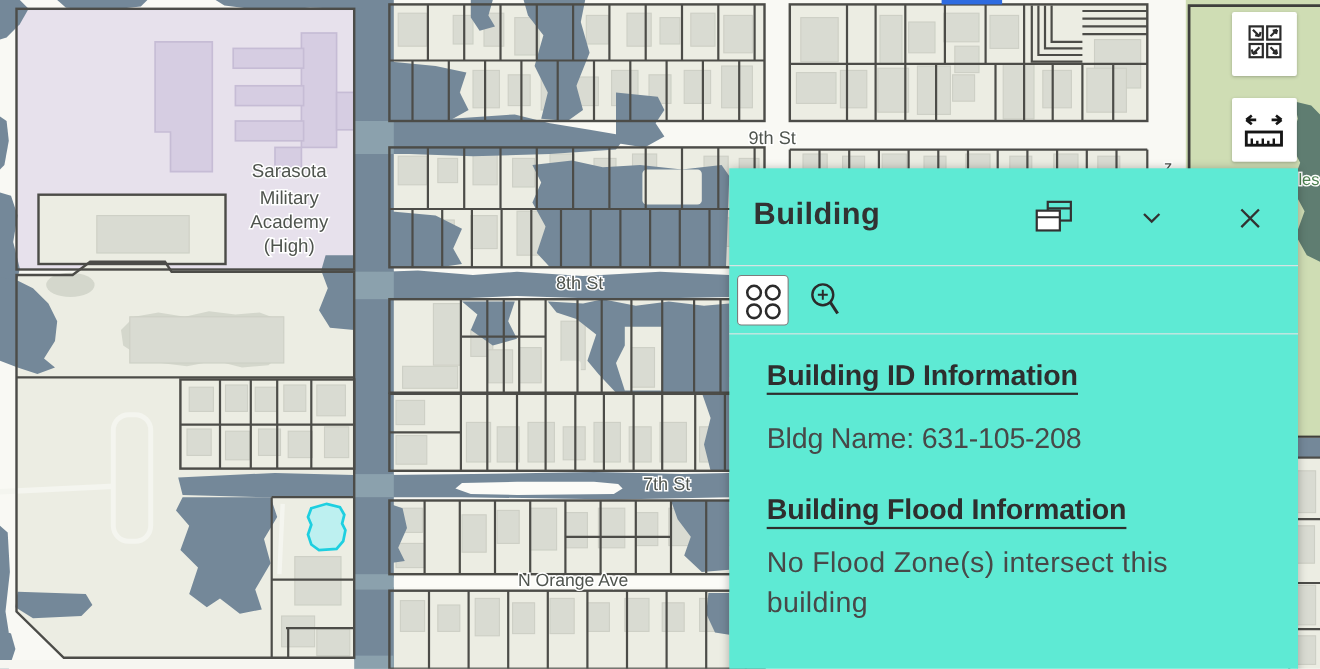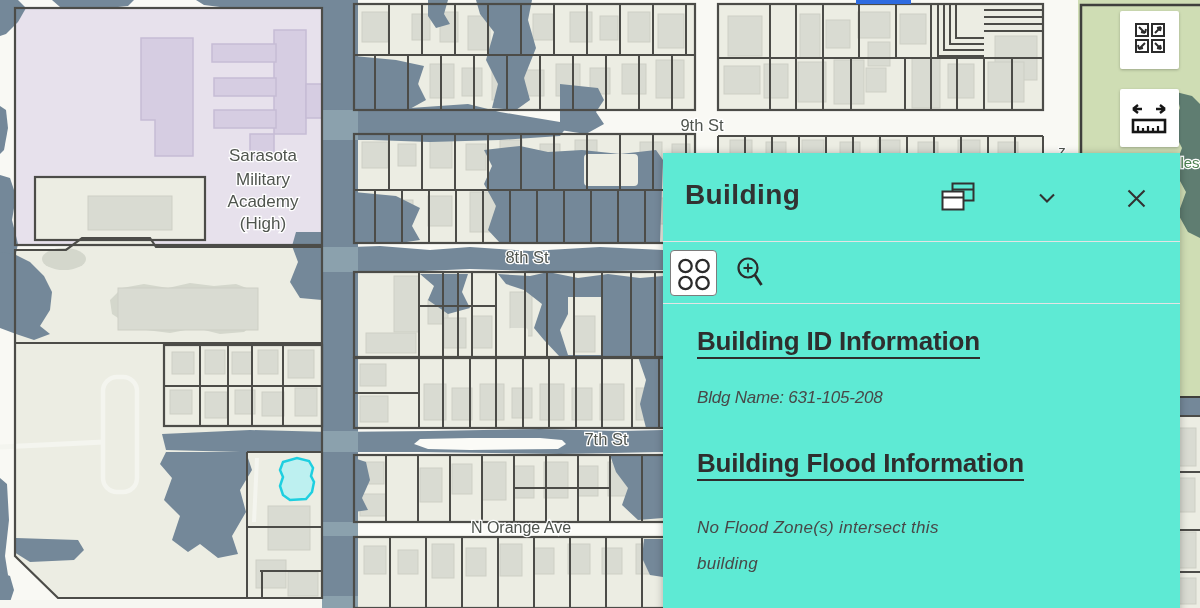--- a/index.html
+++ b/index.html
@@ -7,21 +7,21 @@
   svg{display:block}
   .panel{position:absolute;left:663px;top:153px;width:517px;height:585px;
          background:#5eead4;box-shadow:0 1px 8px rgba(0,0,0,.28);z-index:10;}
   .ptitle{position:absolute;left:22px;top:26px;font-size:28px;font-weight:bold;
           color:#323232;letter-spacing:.4px;}
   .sep{position:absolute;left:0;width:517px;height:1px;background:#e4e4e4;}
   .gridbtn{position:absolute;left:7px;top:97px;width:45px;height:44px;border:1px solid #7c7c7c;
            border-radius:4px;background:#fff;}
   .h2{position:absolute;left:34px;font-size:26px;font-weight:bold;color:#2e2e2e;
       letter-spacing:-0.2px;border-bottom:2px solid #2e2e2e;padding-bottom:0px;white-space:nowrap;}
-  .btxt{position:absolute;left:34px;font-size:17px;color:#484848;letter-spacing:0.3px;white-space:pre-line;line-height:36px;font-style:italic;}
+  .btxt{position:absolute;left:34px;font-size:26px;color:#484848;letter-spacing:0.3px;white-space:pre-line;line-height:36px;}
   .mapbtn{position:absolute;width:59px;height:58px;background:#fff;border-radius:2px;
           box-shadow:0 1px 3px rgba(0,0,0,.25);z-index:5;}
 </style></head><body>
 <div id="stage">
 
 <svg width="1200" height="608" viewBox="0 0 1200 608">
 
 <rect x="0" y="0" width="1200" height="608" fill="#f9f9f4"></rect>
 
 <rect x="15" y="8" width="307" height="237" fill="#e7e1ec"></rect>
@@ -550,15 +550,15 @@
       </svg>
 
 <div class="sep" style="top:150px;"></div>
 
 <div class="h2" style="top:173px;text-align:center;">Building ID Information</div>
 
 <div class="btxt" style="top:227px;letter-spacing:-0.2px;">Bldg Name: 631-105-208</div>
 
 <div class="h2" style="top:295px;text-align:center;">Building Flood Information</div>
 
-<div class="btxt" style="top:357px;">No Flood Zone(s) intersect this
+<div class="btxt" style="top:340px;">No Flood Zone(s) intersect this
 building</div>
 </div>
 </div>
 </body></html>

